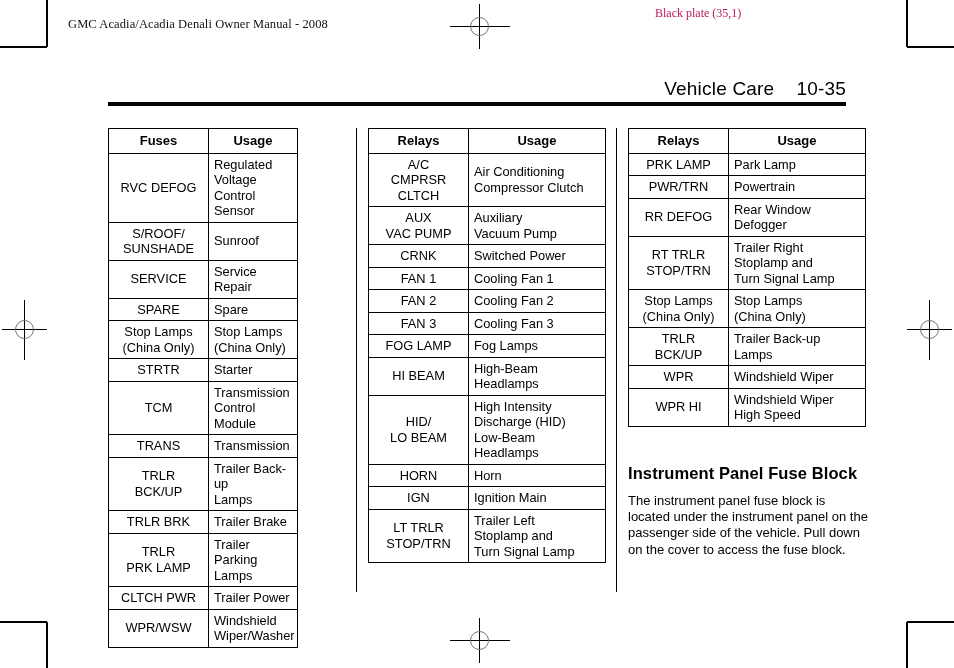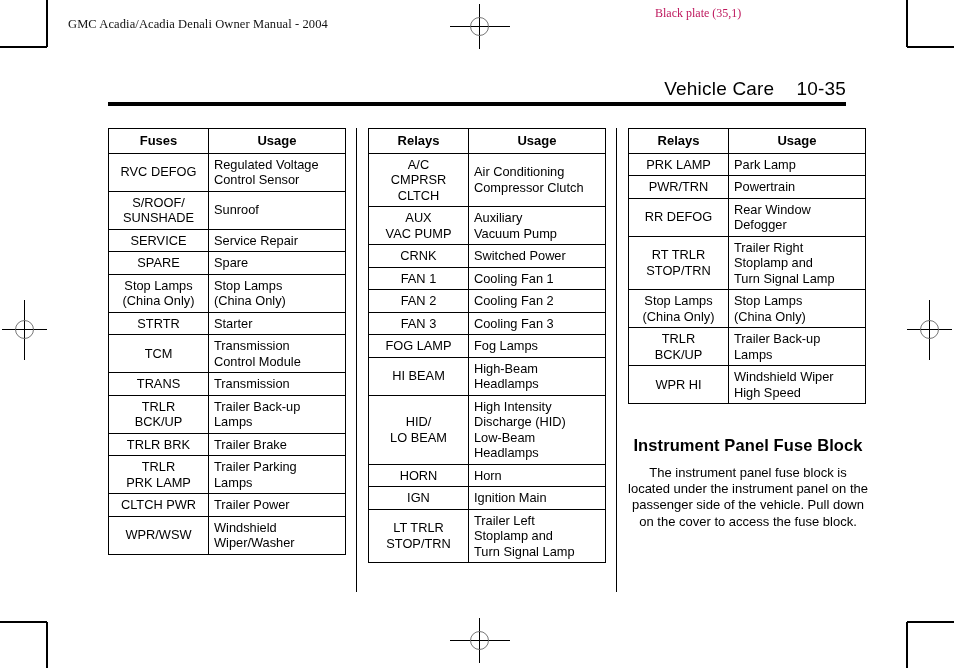--- a/index.html
+++ b/index.html
@@ -105,35 +105,34 @@
   }
   .fuse-table td.c-key {
     text-align: center;
     white-space: pre-line;
   }
   .fuse-table td.c-use {
     text-align: left;
     white-space: pre-line;
   }
 
-  #table-fuses    { top: 128px; left: 108px; width: 238px; }
+  #table-fuses    { top: 128px; left: 108px; width: 190px; }
   #table-relays-1 { top: 128px; left: 368px; width: 238px; }
   #table-relays-2 { top: 128px; left: 628px; width: 238px; }
 
   #table-fuses    col.k { width: 100px; }
   #table-relays-1 col.k { width: 100px; }
   #table-relays-2 col.k { width: 100px; }
 
   
   .article {
     position: absolute;
-    top: 436px;
+    top: 464px;
     left: 628px;
     width: 240px;
-    text-align: center;
   }
   .article h2 {
     margin: 0 0 9px 0;
     font-size: 16.5px;
     font-weight: bold;
     line-height: 19.5px;
     letter-spacing: 0.1px;
   }
   .article p {
     margin: 0;
@@ -173,21 +172,21 @@
   <div class="rm-v" style="left:22px; top:0px;  height:60px;"></div>
   <div class="rm-c" style="left:13px; top:20px; width:17px; height:17px;"></div>
 </div>
 
 <div class="reg-mark" style="left:450px; top:618px; width:60px; height:45px;">
   <div class="rm-h" style="left:0px;  top:22px; width:60px;"></div>
   <div class="rm-v" style="left:29px; top:0px;  height:45px;"></div>
   <div class="rm-c" style="left:20px; top:13px; width:17px; height:17px;"></div>
 </div>
 
-<div class="running-head">GMC Acadia/Acadia Denali Owner Manual - 2004</div>
+<div class="running-head">GMC Acadia/Acadia Denali Owner Manual - 2008</div>
 <div class="black-plate">Black plate (35,1)</div>
 
 <div class="page-header">
   <span class="ph-row">
     <span class="ph-title">Vehicle Care</span><span>10-35</span>
   </span>
 </div>
 <div class="header-rule"></div>
 
 <div class="col-sep" style="left:356px; top:128px; height:464px;"></div>
@@ -384,20 +383,24 @@
         <td class="c-use">Stop Lamps
 (China Only)</td>
       </tr>
     <tr>
         <td class="c-key">TRLR
 BCK/UP</td>
         <td class="c-use">Trailer Back-up
 Lamps</td>
       </tr>
     <tr>
+        <td class="c-key">WPR</td>
+        <td class="c-use">Windshield Wiper</td>
+      </tr>
+    <tr>
         <td class="c-key">WPR HI</td>
         <td class="c-use">Windshield Wiper
 High Speed</td>
       </tr>
   </tbody>
 </table>
 
 <div class="article">
   <h2>Instrument Panel Fuse Block</h2>
   <p>The instrument panel fuse block is located under the instrument panel on the passenger side of the vehicle. Pull down on the cover to access the fuse block.</p>

